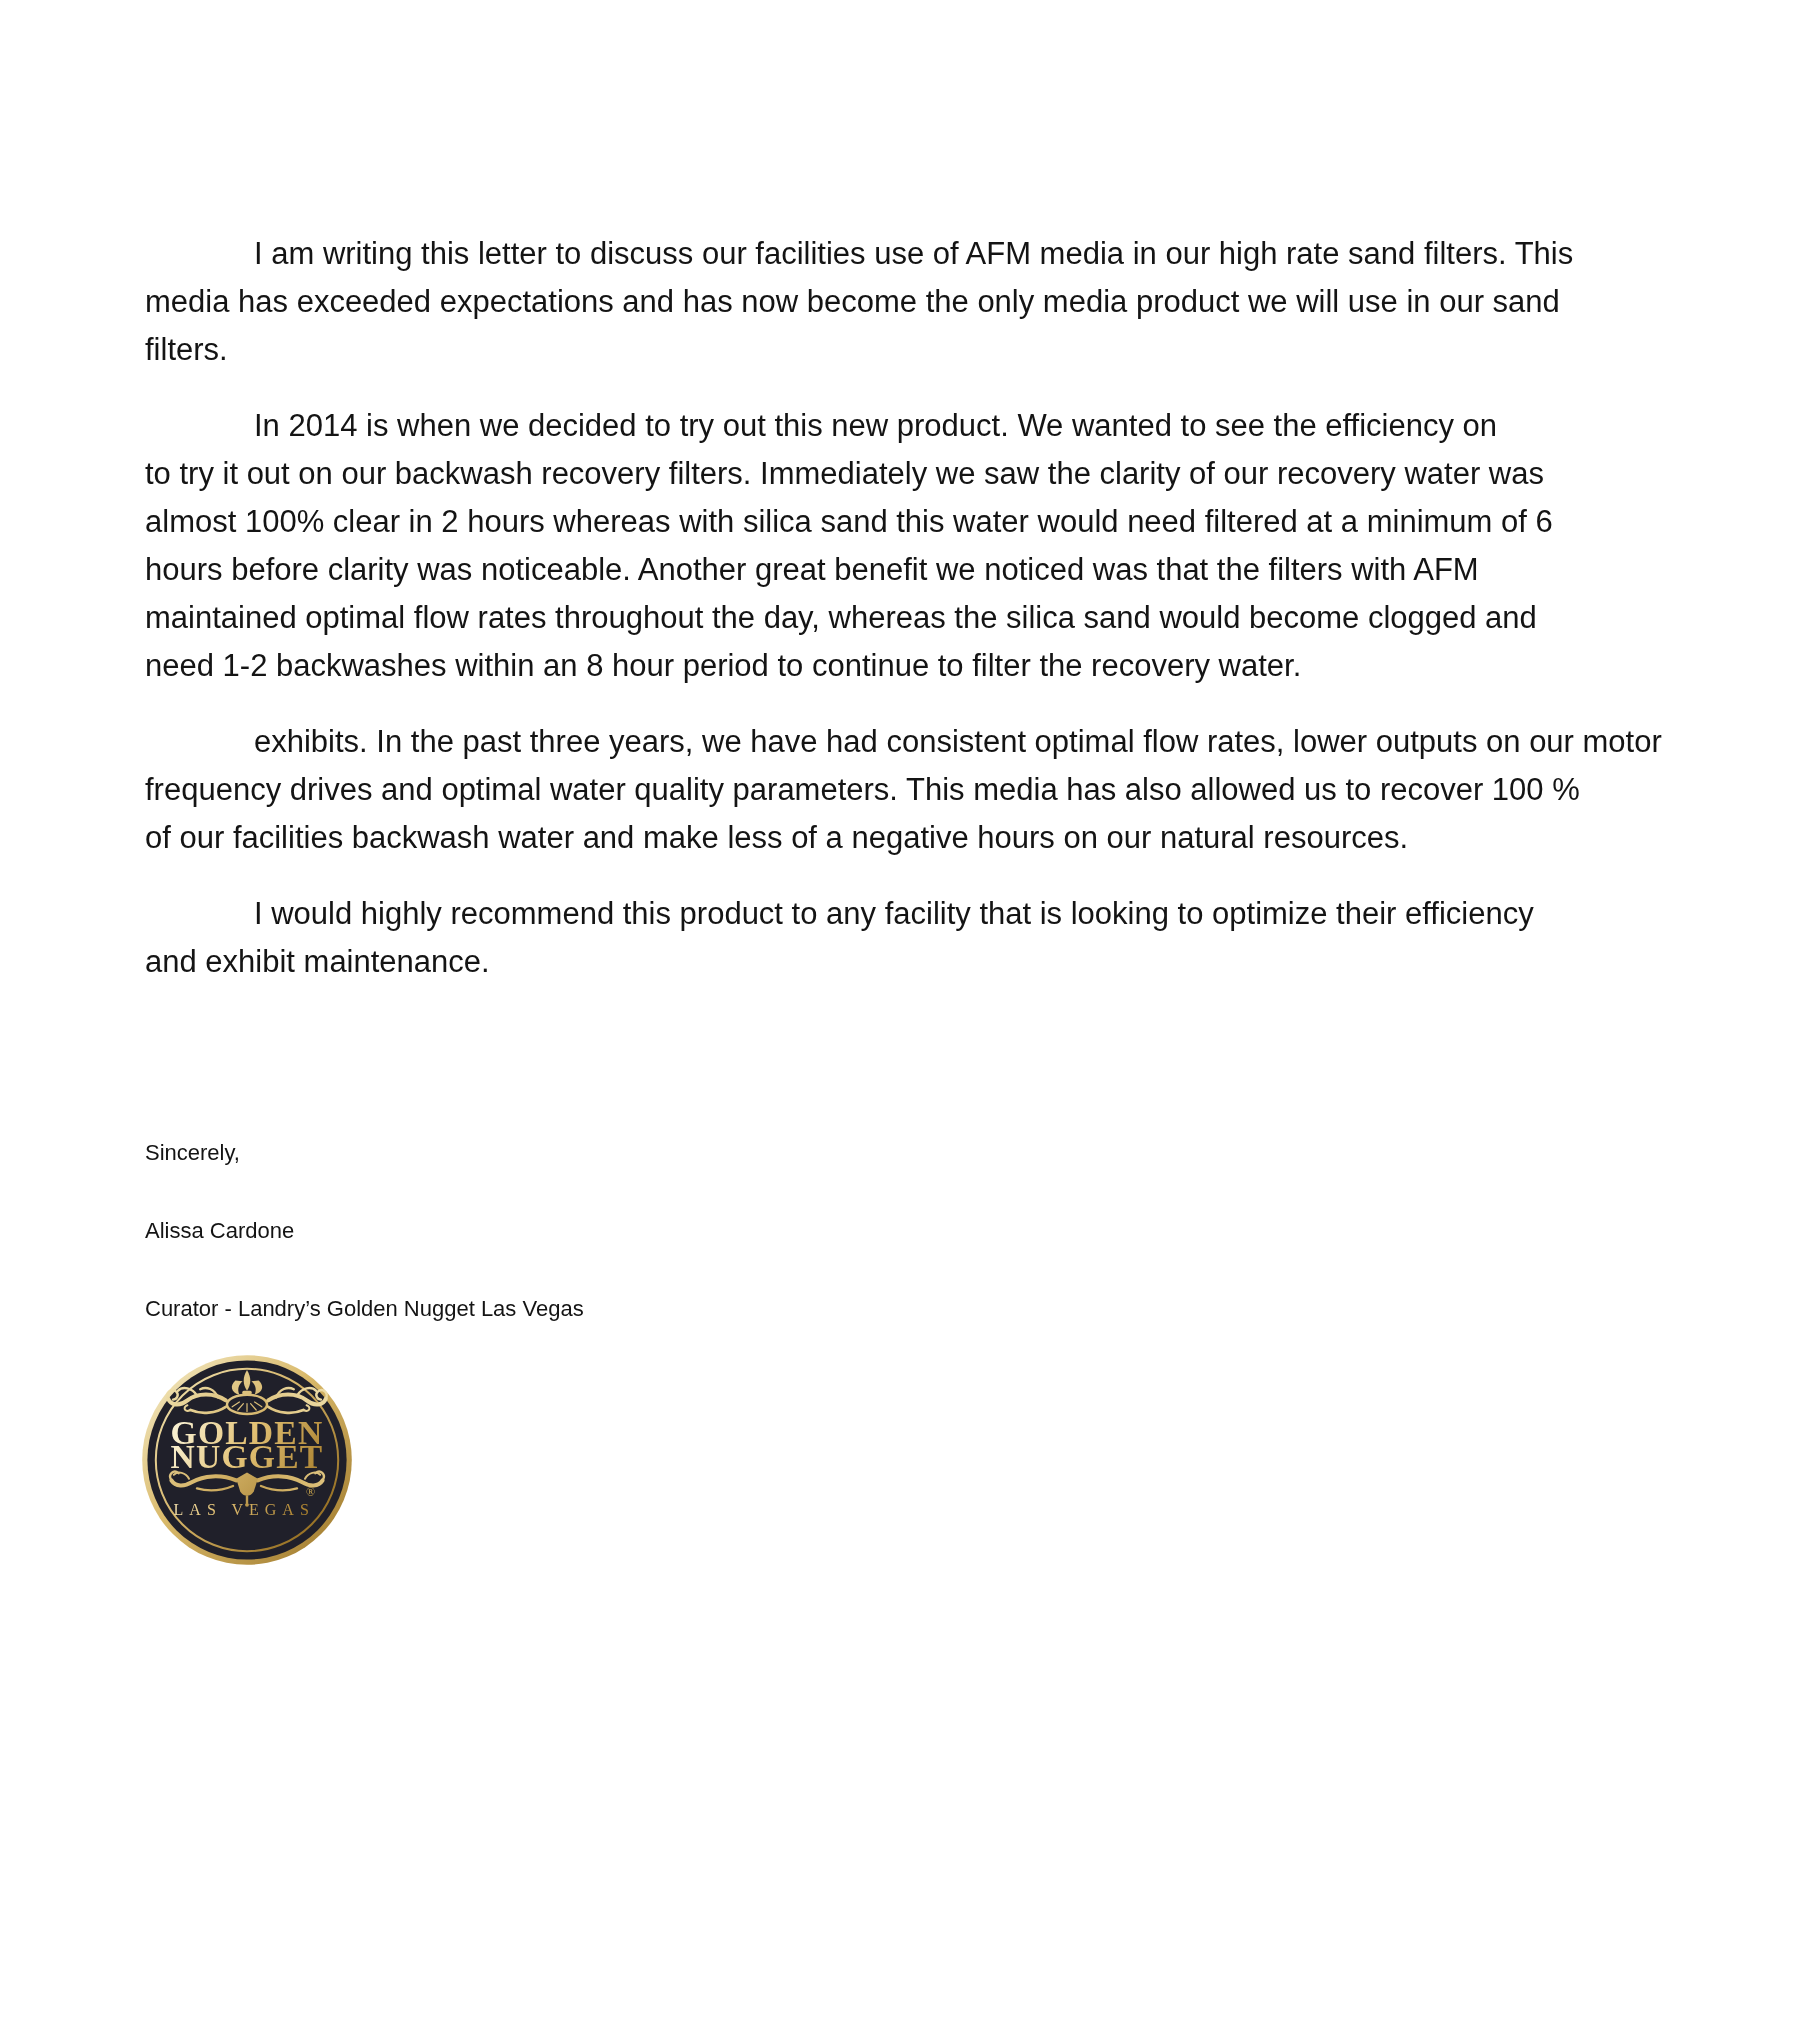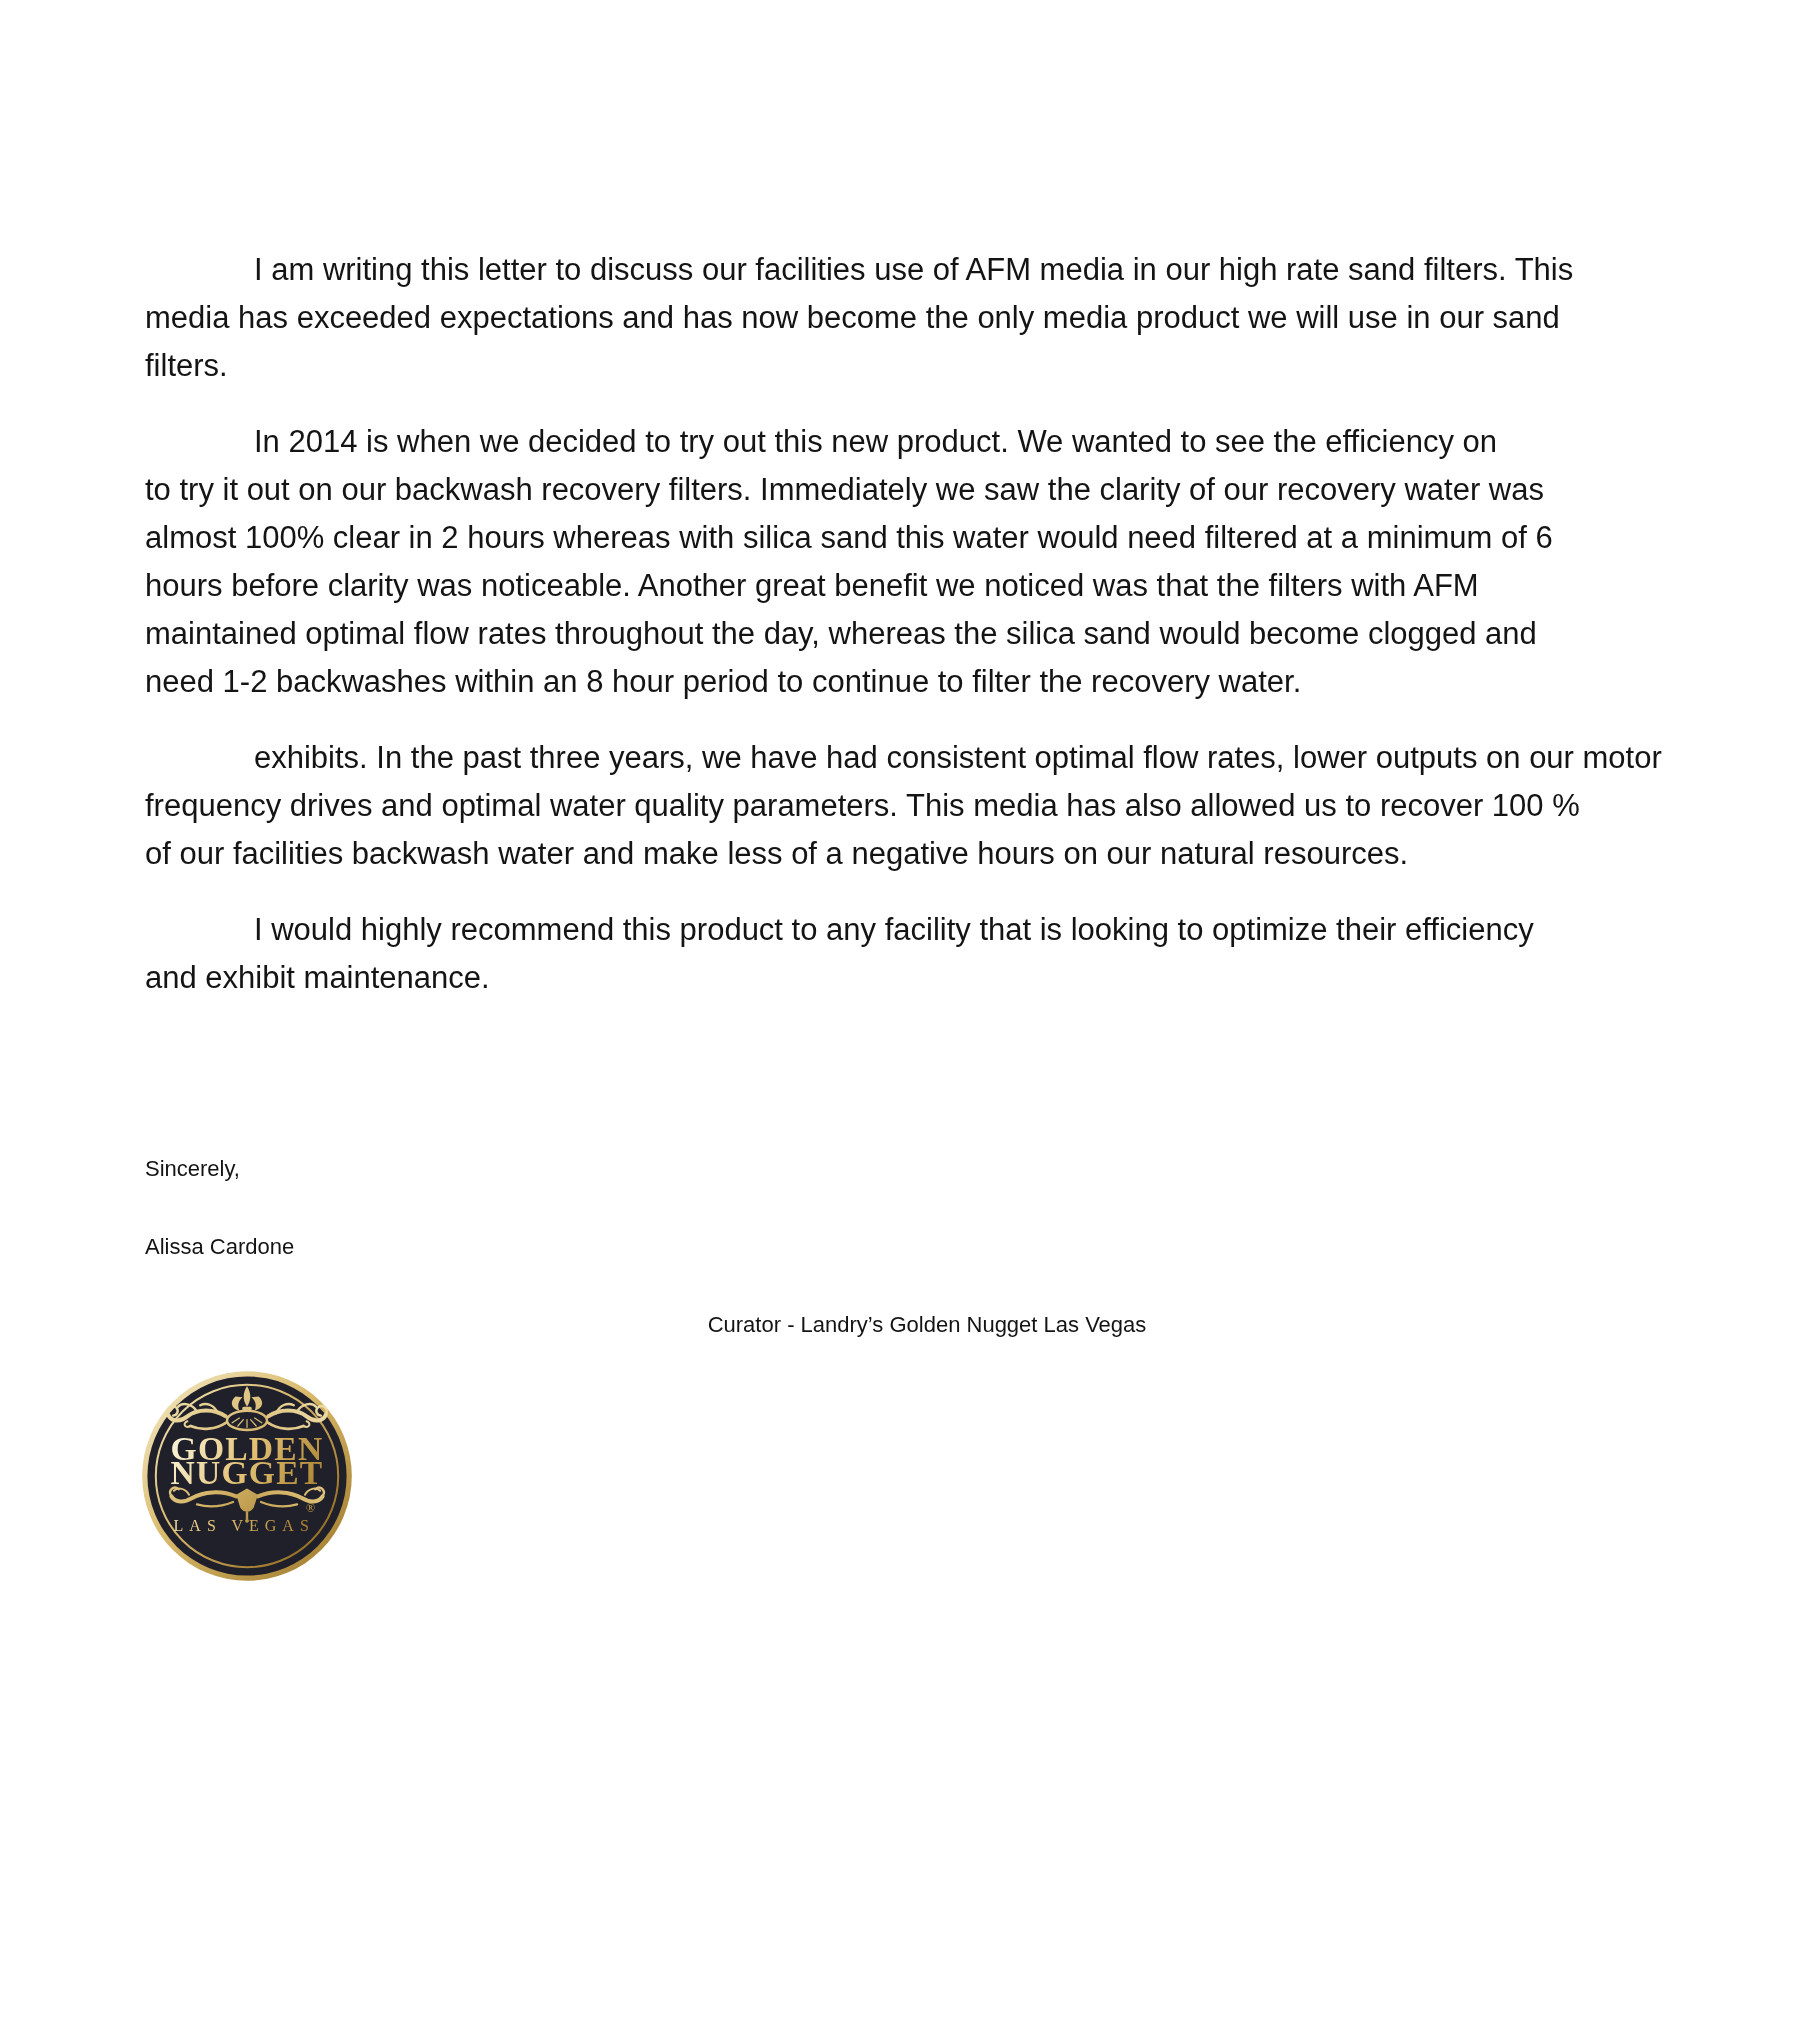--- a/index.html
+++ b/index.html
@@ -8,30 +8,30 @@
     width: 1812px;
     height: 2037px;
     background: #ffffff;
     overflow: hidden;
     font-family: "Liberation Sans", sans-serif;
     color: #141414;
   }
   .content {
     position: absolute;
     left: 145px;
-    top: 246px;
+    top: 230px;
     width: 1564px;
   }
   .body-text { font-size: 31px; line-height: 48px; }
   .para { margin: 0 0 28px 0; }
   .line { white-space: nowrap; height: 48px; }
   .para.indent .line:first-child { text-indent: 109px; }
   .closing { margin-top: 143px; font-size: 22px; line-height: 48px; }
   .closing p { margin: 0 0 30px 0; white-space: nowrap; }
-  .closing p:last-child { margin-bottom: 8px; text-align: center; }
+  .closing p:last-child { margin-bottom: 8px; }
   .logo-wrap {
     margin-top: 21.4px;
     margin-left: -4px;
     width: 212px;
     height: 212px;
   }
   .logo-wrap svg { display: block; width: 212px; height: 212px; }
 </style>
 </head>
 <body>

